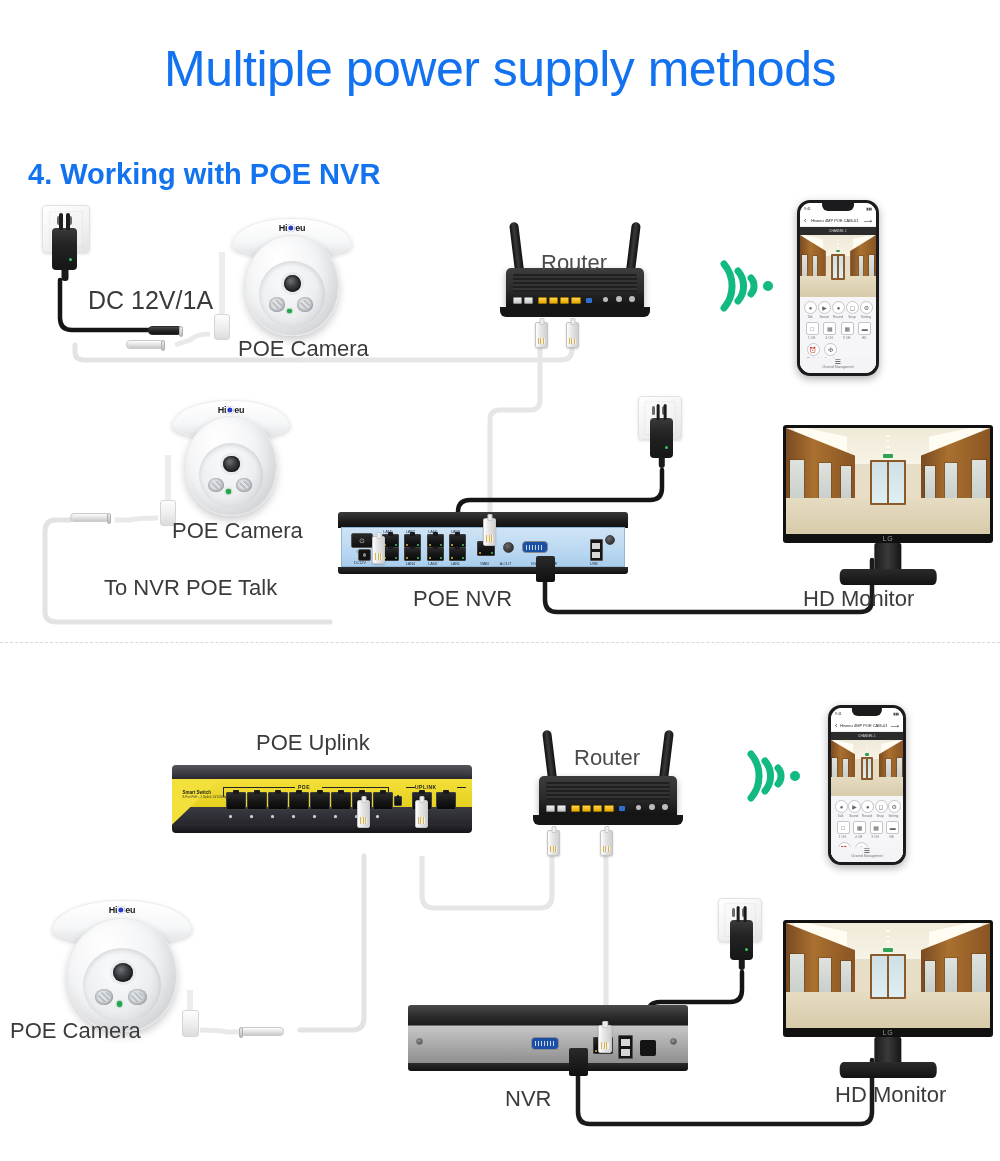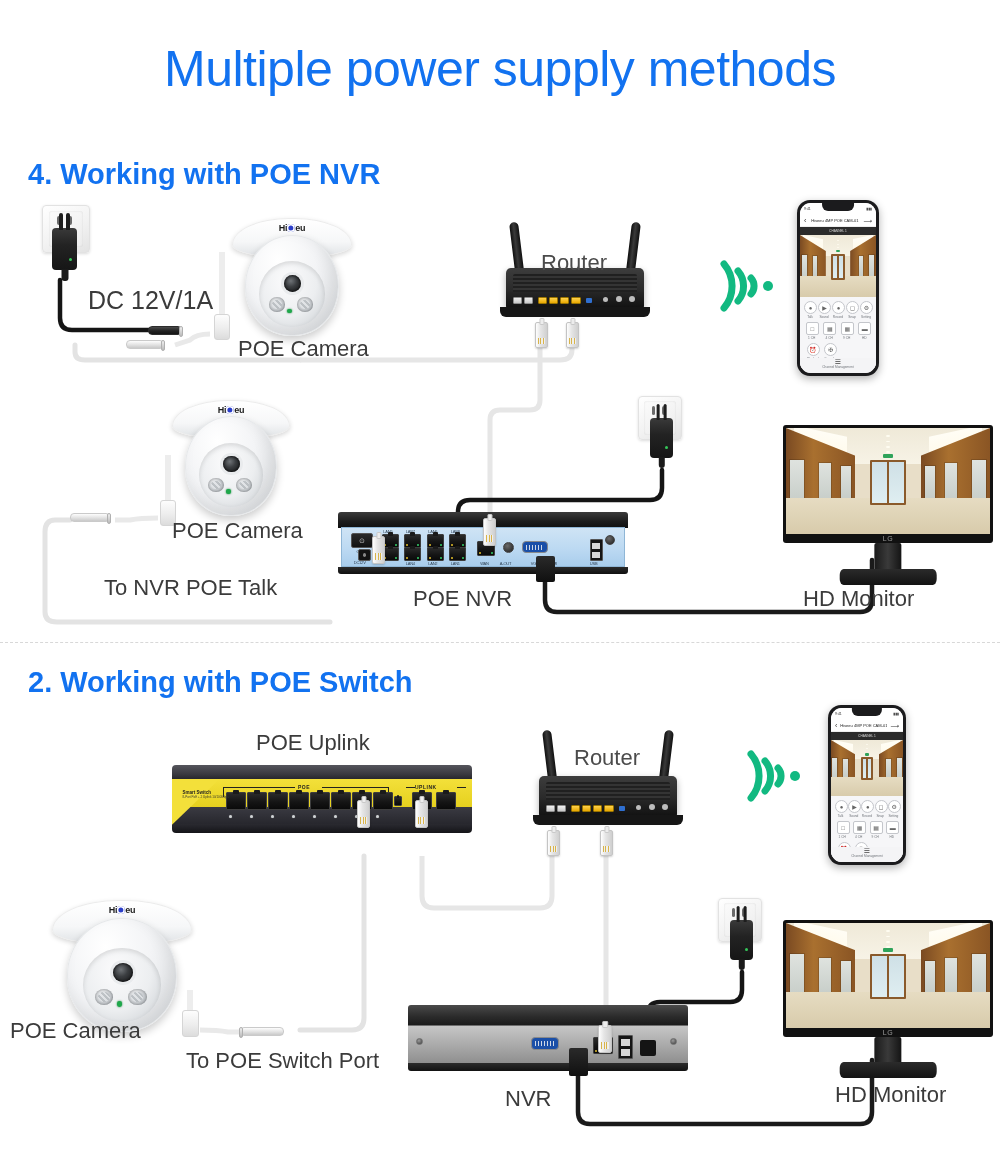--- a/index.html
+++ b/index.html
@@ -852,21 +852,20 @@
       </div>
       <div class="brand">LG</div>
     </div>
     <div class="neck"></div>
     <div class="foot"></div>
   </div>
   <div class="lbl" style="left:803px;top:586px;">HD Monitor</div>
 
   <div class="divider"></div>
 
-  <div class="section-title" id="sec2-title">2. Working with POE Switch</div>
 
   <svg class="wsvg" width="1000" height="1161">
 
     <path d="M190,990 Q190,1012 190,1022" fill="none" stroke="#ededed" stroke-width="6"></path>
     <path d="M200,1030 Q218,1030 228,1032 L244,1032" fill="none" stroke="#e9e9e9" stroke-width="5"></path>
     <path d="M300,1030 L352,1030 Q364,1030 364,1018 L364,856" fill="none" stroke="#e3e3e3" stroke-width="5" stroke-linecap="round"></path>
 
     <path d="M422,856 L422,896 Q422,908 434,908 L540,908 Q552,908 552,896 L552,840" fill="none" stroke="#e6e6e6" stroke-width="5"></path>
 
     <path d="M606,840 L606,1040" fill="none" stroke="#e6e6e6" stroke-width="5"></path>
@@ -945,21 +944,20 @@
     </div>
     <div class="cam-logo">
       Hi<span class="mark"></span>eu
     </div>
   </div>
   <div class="splitter" style="left:182px;top:1010px;width:17px;height:27px;"></div>
   <div class="barrel" style="left:240px;top:1027px;width:44px;">
     <div class="ring" style="left:-2px;"></div>
   </div>
   <div class="lbl" style="left:10px;top:1018px;">POE Camera</div>
-  <div class="lbl" style="left:186px;top:1048px;">To POE Switch Port</div>
 
   <div class="router" style="left:533px;top:730px;width:150px;height:110px;">
     <div class="ant" style="left:14px;top:0;height:82px;transform:rotate(-7deg);"></div>
     <div class="ant" style="right:14px;top:0;height:82px;transform:rotate(7deg);"></div>
     <div class="body">
       <div class="grille"></div>
       <div class="panel">
         <div class="wanport" style="left:5%;"></div>
         <div class="wanport" style="left:13%;"></div>
         <div class="lan" style="left:23%;"></div>

